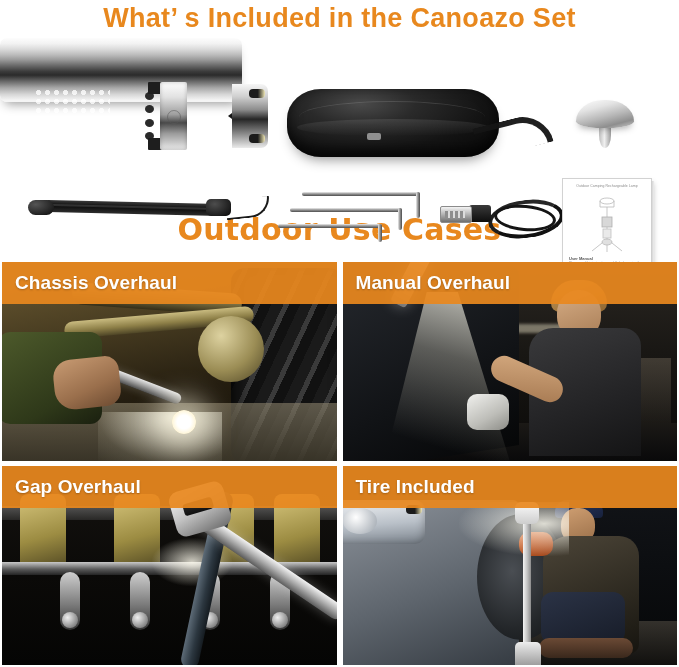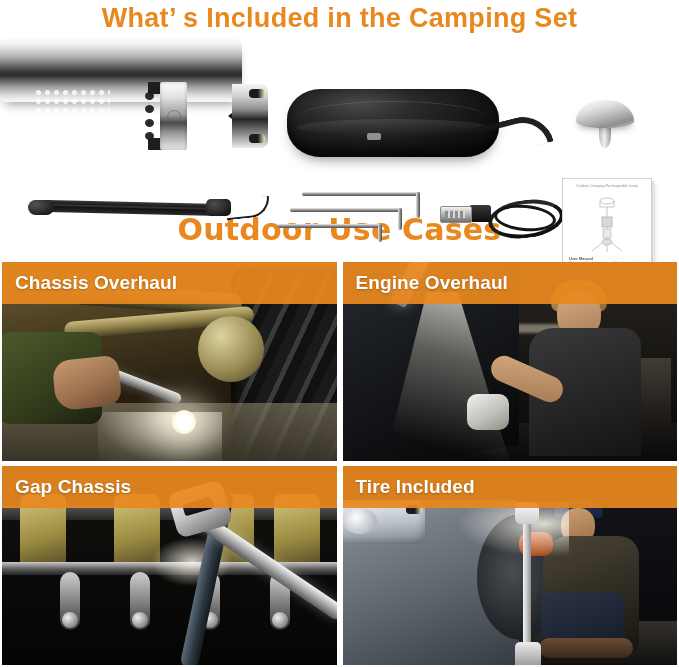--- a/index.html
+++ b/index.html
@@ -483,21 +483,21 @@
     background:linear-gradient(160deg,#d9652a,#9d4318);
   }
   .p4 .ground{
     position:absolute;left:0;bottom:0;width:100%;height:44px;
     background:linear-gradient(180deg,rgba(95,88,76,.5),rgba(18,17,15,.95));
   }
 </style>
 </head>
 <body>
 
-<div class="heading-included">What’ s Included in the Camping Set</div>
+<div class="heading-included">What’ s Included in the Canoazo Set</div>
 
 <div class="contents">
 
   <div class="prod">
     <div class="lamp-body"></div>
     <div class="lamp-grip"></div>
     <div class="lamp-dots">
       <i></i>
         <i></i>
         <i></i>
@@ -604,21 +604,21 @@
       <div class="hood"></div>
         <div class="beam"></div>
         <div class="lamp"></div>
       <div class="man-hair"></div>
         <div class="man-head"></div>
         <div class="man-body"></div>
       <div class="man-arm"></div>
         <div class="rag"></div>
     </div>
     <div class="panel-label">
-      <span>Engine Overhaul</span>
+      <span>Manual Overhaul</span>
     </div>
   </div>
 
   <div class="panel">
     <div class="photo p3">
       <div class="rail"></div>
       <div class="lobe" style="left:18px;"></div>
       <div class="lobe" style="left:112px;"></div>
       <div class="lobe" style="left:206px;"></div>
       <div class="lobe" style="left:272px;"></div>
@@ -626,21 +626,21 @@
       <div class="rocker" style="left:58px;"></div>
       <div class="rocker" style="left:128px;"></div>
       <div class="rocker" style="left:198px;"></div>
       <div class="rocker" style="left:268px;"></div>
       <div class="glow"></div>
       <div class="hose"></div>
       <div class="tool"></div>
       <div class="tool-head"></div>
     </div>
     <div class="panel-label">
-      <span>Gap Chassis</span>
+      <span>Gap Overhaul</span>
     </div>
   </div>
 
   <div class="panel">
     <div class="photo p4">
       <div class="ground"></div>
       <div class="truck">
           <div class="lamp-head"></div>
         </div>
       <div class="wheel"></div>

